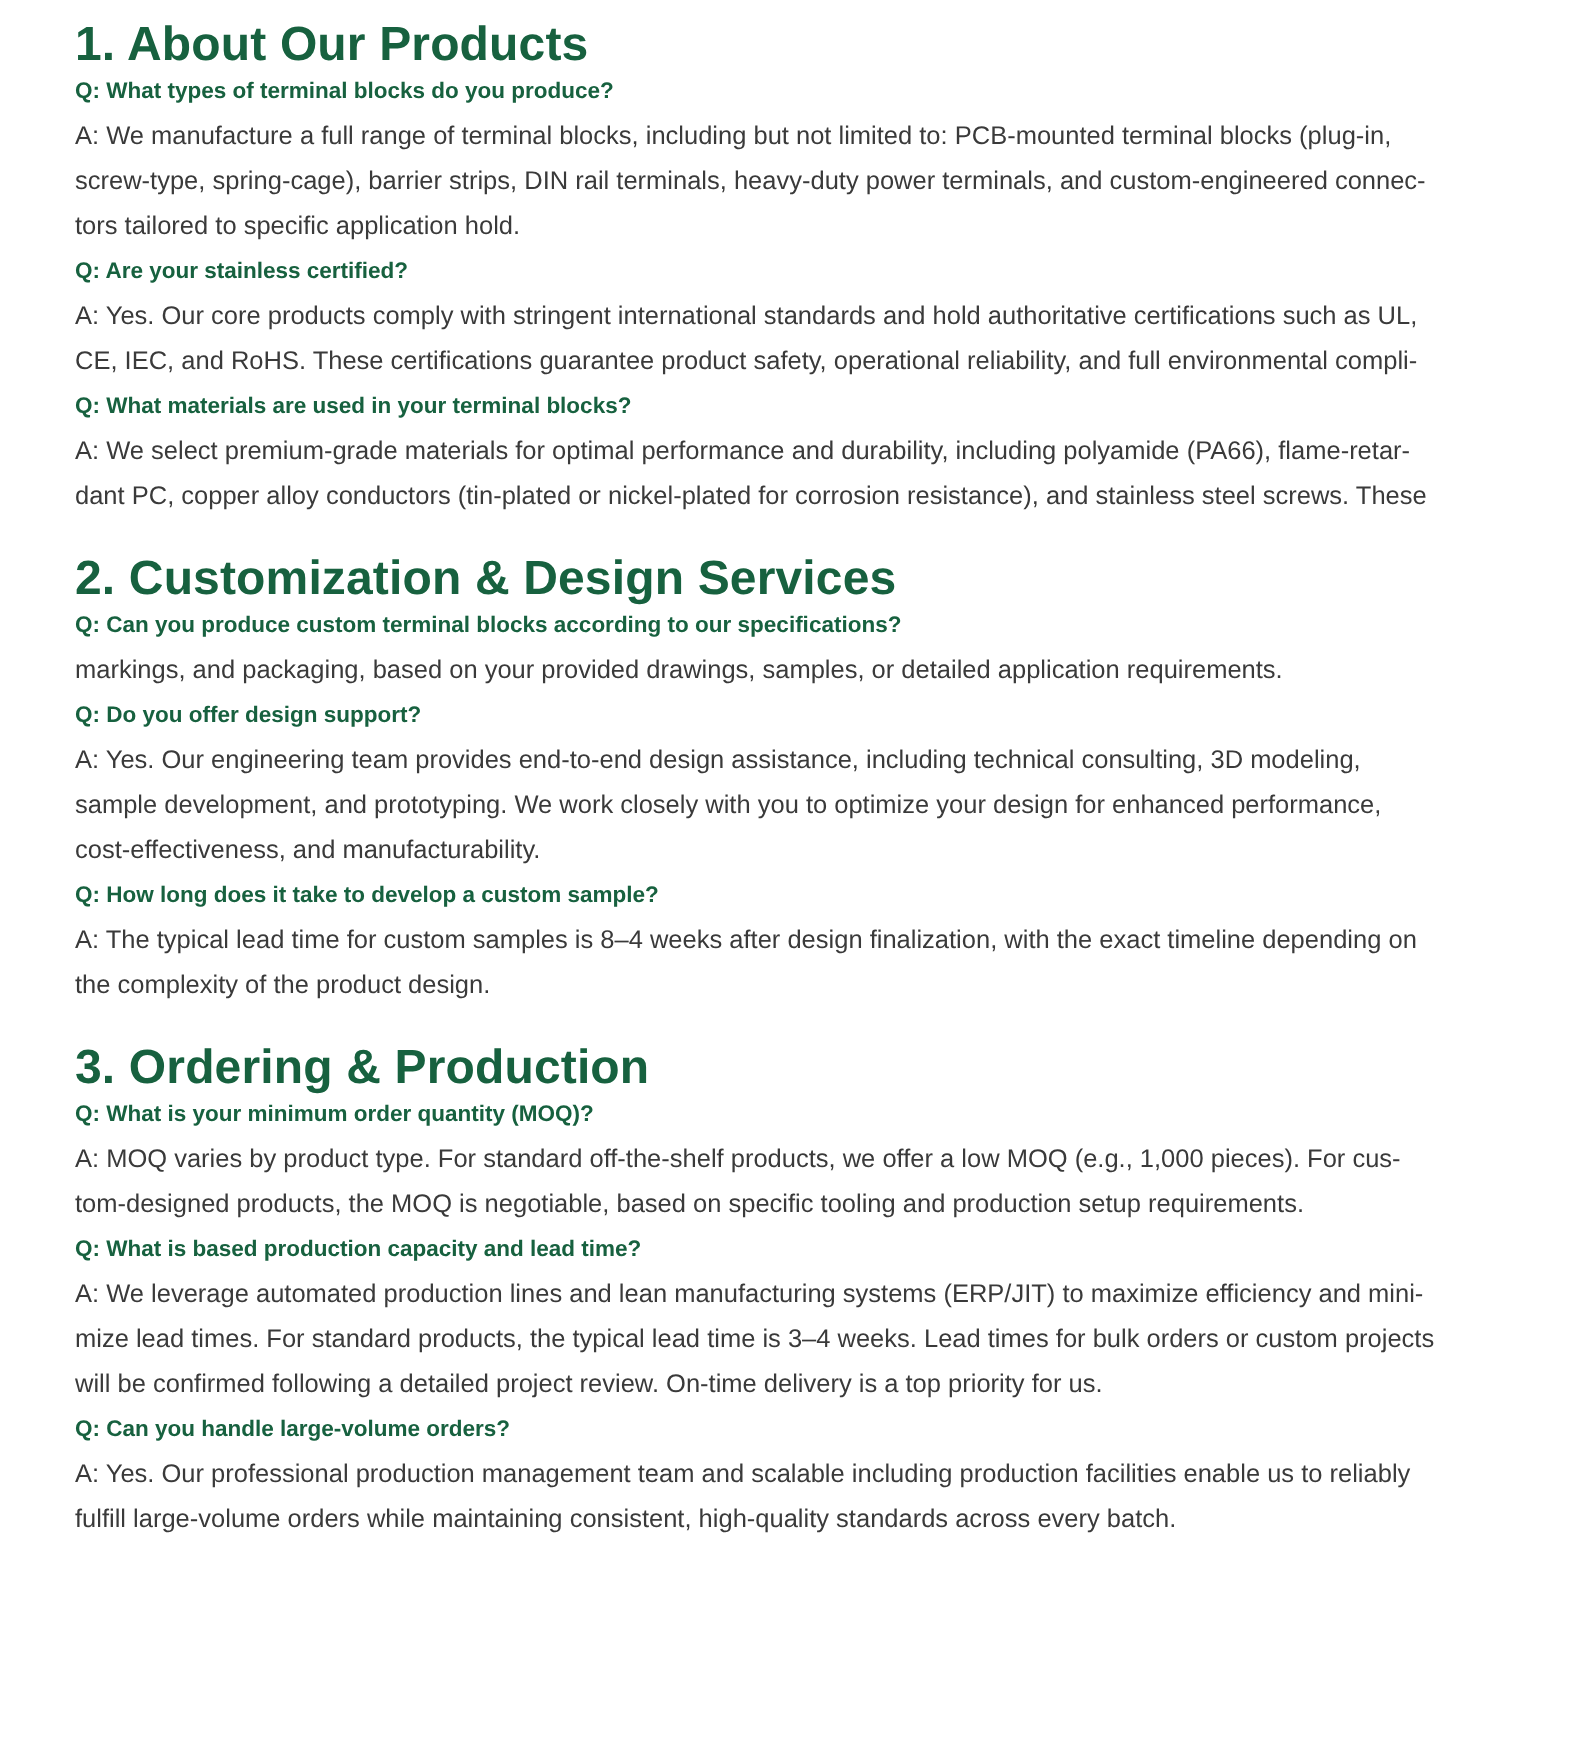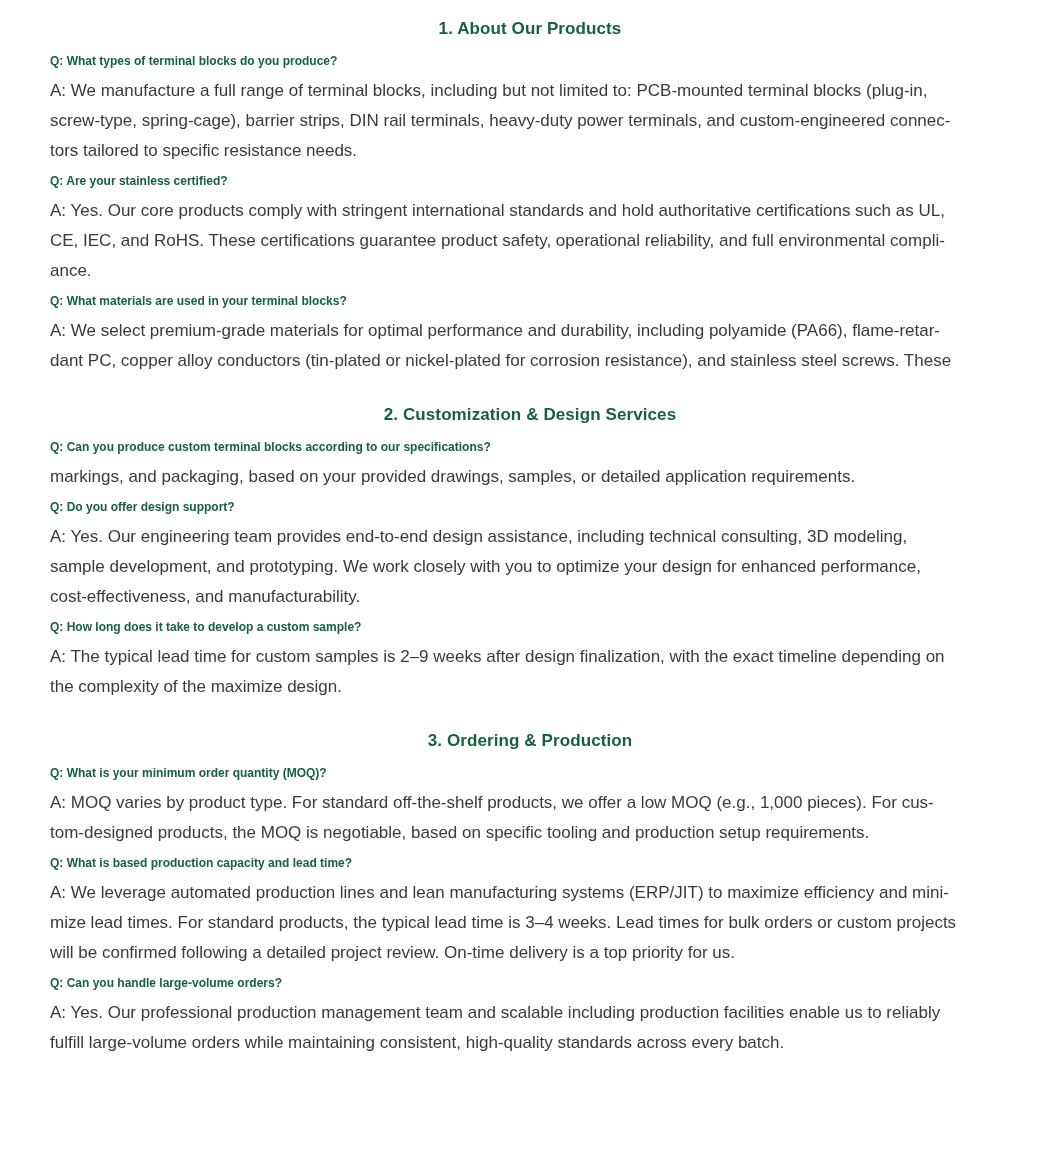--- a/index.html
+++ b/index.html
@@ -19,33 +19,32 @@
       width: 960px;
     }
     .section {
       margin: 0;
     }
     .section + .section {
       margin-top: 22px;
     }
     .section-title {
       color: #17613f;
-      font-size: 17px;
+      font-size: 32px;
       font-weight: bold;
       line-height: 34px;
       margin: 0;
       letter-spacing: 0.1px;
-      text-align: center;
     }
     .qa {
       margin: 0;
     }
     .question {
       color: #17613f;
-      font-size: 12px;
+      font-size: 15px;
       font-weight: bold;
       line-height: 30px;
       margin: 0;
     }
     .answer {
       color: #3a3a3a;
       font-size: 17px;
       line-height: 30px;
       margin: 0;
       text-align: left;
@@ -62,30 +61,29 @@
 <div class="page">
 
   <section class="section">
     <h2 class="section-title">1. About Our Products</h2>
 
     <div class="qa">
       <p class="question">Q: What types of terminal blocks do you produce?</p>
       <p class="answer">
         <span class="line">A: We manufacture a full range of terminal blocks, including but not limited to: PCB-mounted terminal blocks (plug-in,</span>
         <span class="line">screw-type, spring-cage), barrier strips, DIN rail terminals, heavy-duty power terminals, and custom-engineered connec-</span>
-        <span class="line">tors tailored to specific resistance needs.</span>
+        <span class="line">tors tailored to specific application hold.</span>
       </p>
     </div>
 
     <div class="qa">
       <p class="question">Q: Are your stainless certified?</p>
       <p class="answer">
         <span class="line">A: Yes. Our core products comply with stringent international standards and hold authoritative certifications such as UL,</span>
         <span class="line">CE, IEC, and RoHS. These certifications guarantee product safety, operational reliability, and full environmental compli-</span>
-        <span class="line">ance.</span>
       </p>
     </div>
 
     <div class="qa">
       <p class="question">Q: What materials are used in your terminal blocks?</p>
       <p class="answer">
         <span class="line">A: We select premium-grade materials for optimal performance and durability, including polyamide (PA66), flame-retar-</span>
         <span class="line">dant PC, copper alloy conductors (tin-plated or nickel-plated for corrosion resistance), and stainless steel screws. These</span>
       </p>
     </div>
@@ -106,22 +104,22 @@
       <p class="answer">
         <span class="line">A: Yes. Our engineering team provides end-to-end design assistance, including technical consulting, 3D modeling,</span>
         <span class="line">sample development, and prototyping. We work closely with you to optimize your design for enhanced performance,</span>
         <span class="line">cost-effectiveness, and manufacturability.</span>
       </p>
     </div>
 
     <div class="qa">
       <p class="question">Q: How long does it take to develop a custom sample?</p>
       <p class="answer">
-        <span class="line">A: The typical lead time for custom samples is 2–9 weeks after design finalization, with the exact timeline depending on</span>
-        <span class="line">the complexity of the maximize design.</span>
+        <span class="line">A: The typical lead time for custom samples is 8–4 weeks after design finalization, with the exact timeline depending on</span>
+        <span class="line">the complexity of the product design.</span>
       </p>
     </div>
   </section>
 
   <section class="section">
     <h2 class="section-title">3. Ordering &amp; Production</h2>
 
     <div class="qa">
       <p class="question">Q: What is your minimum order quantity (MOQ)?</p>
       <p class="answer">

